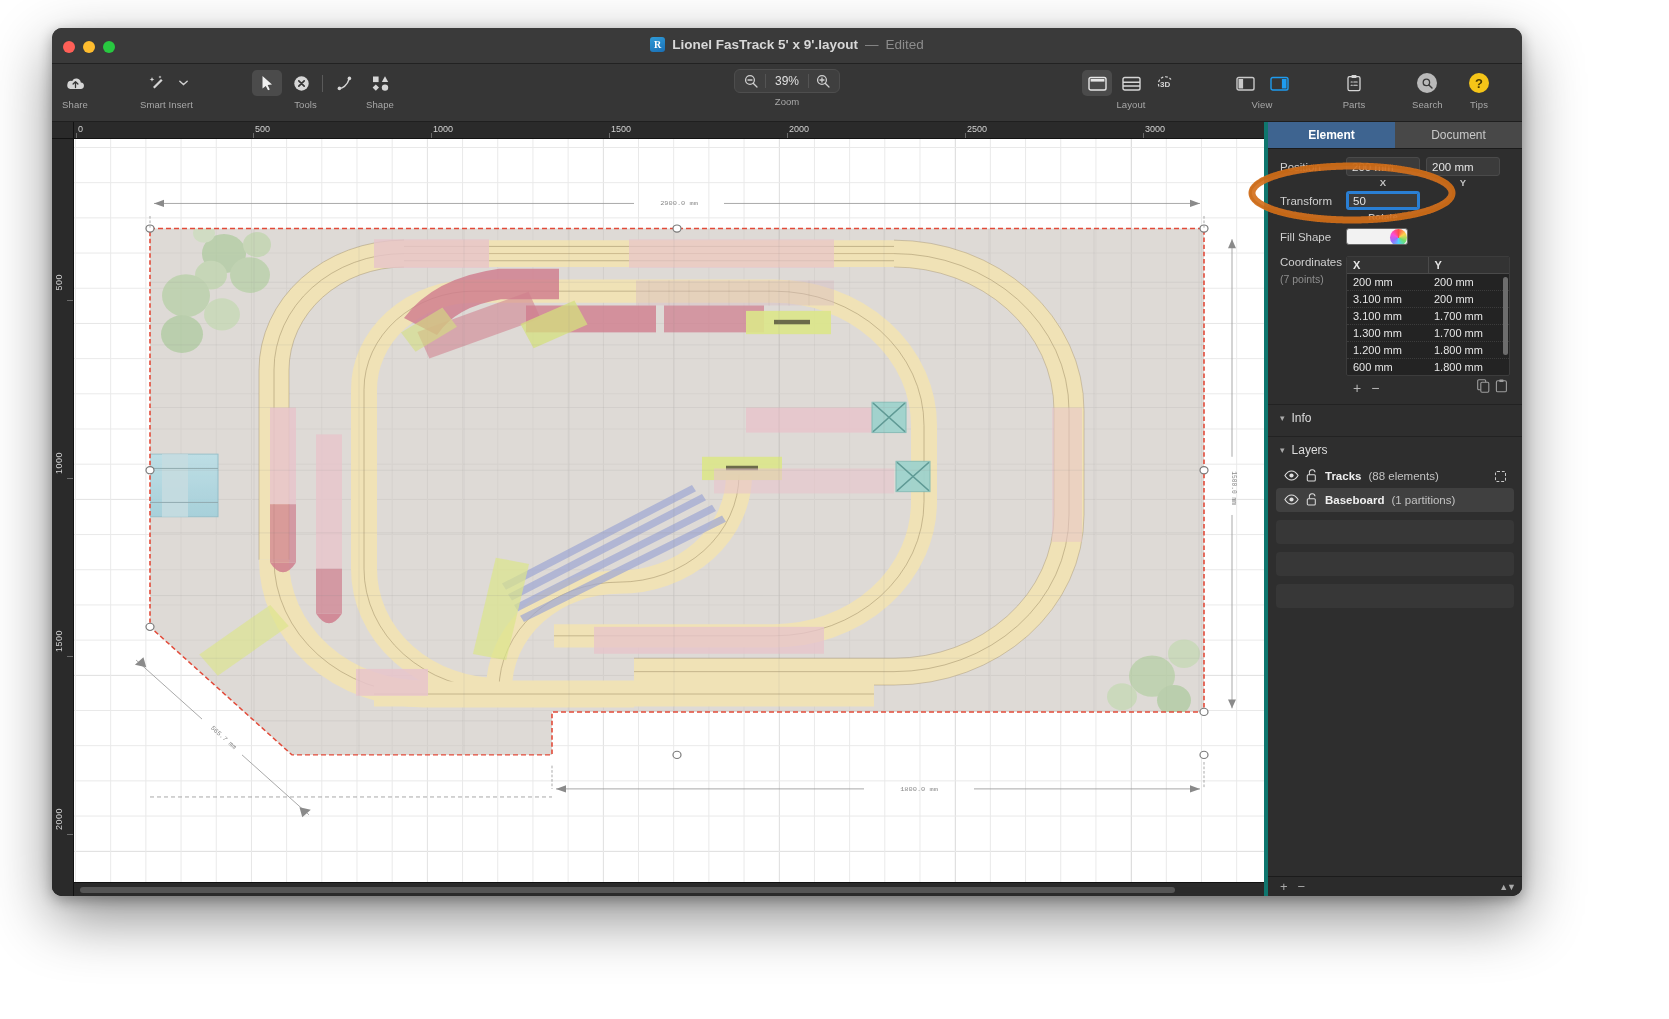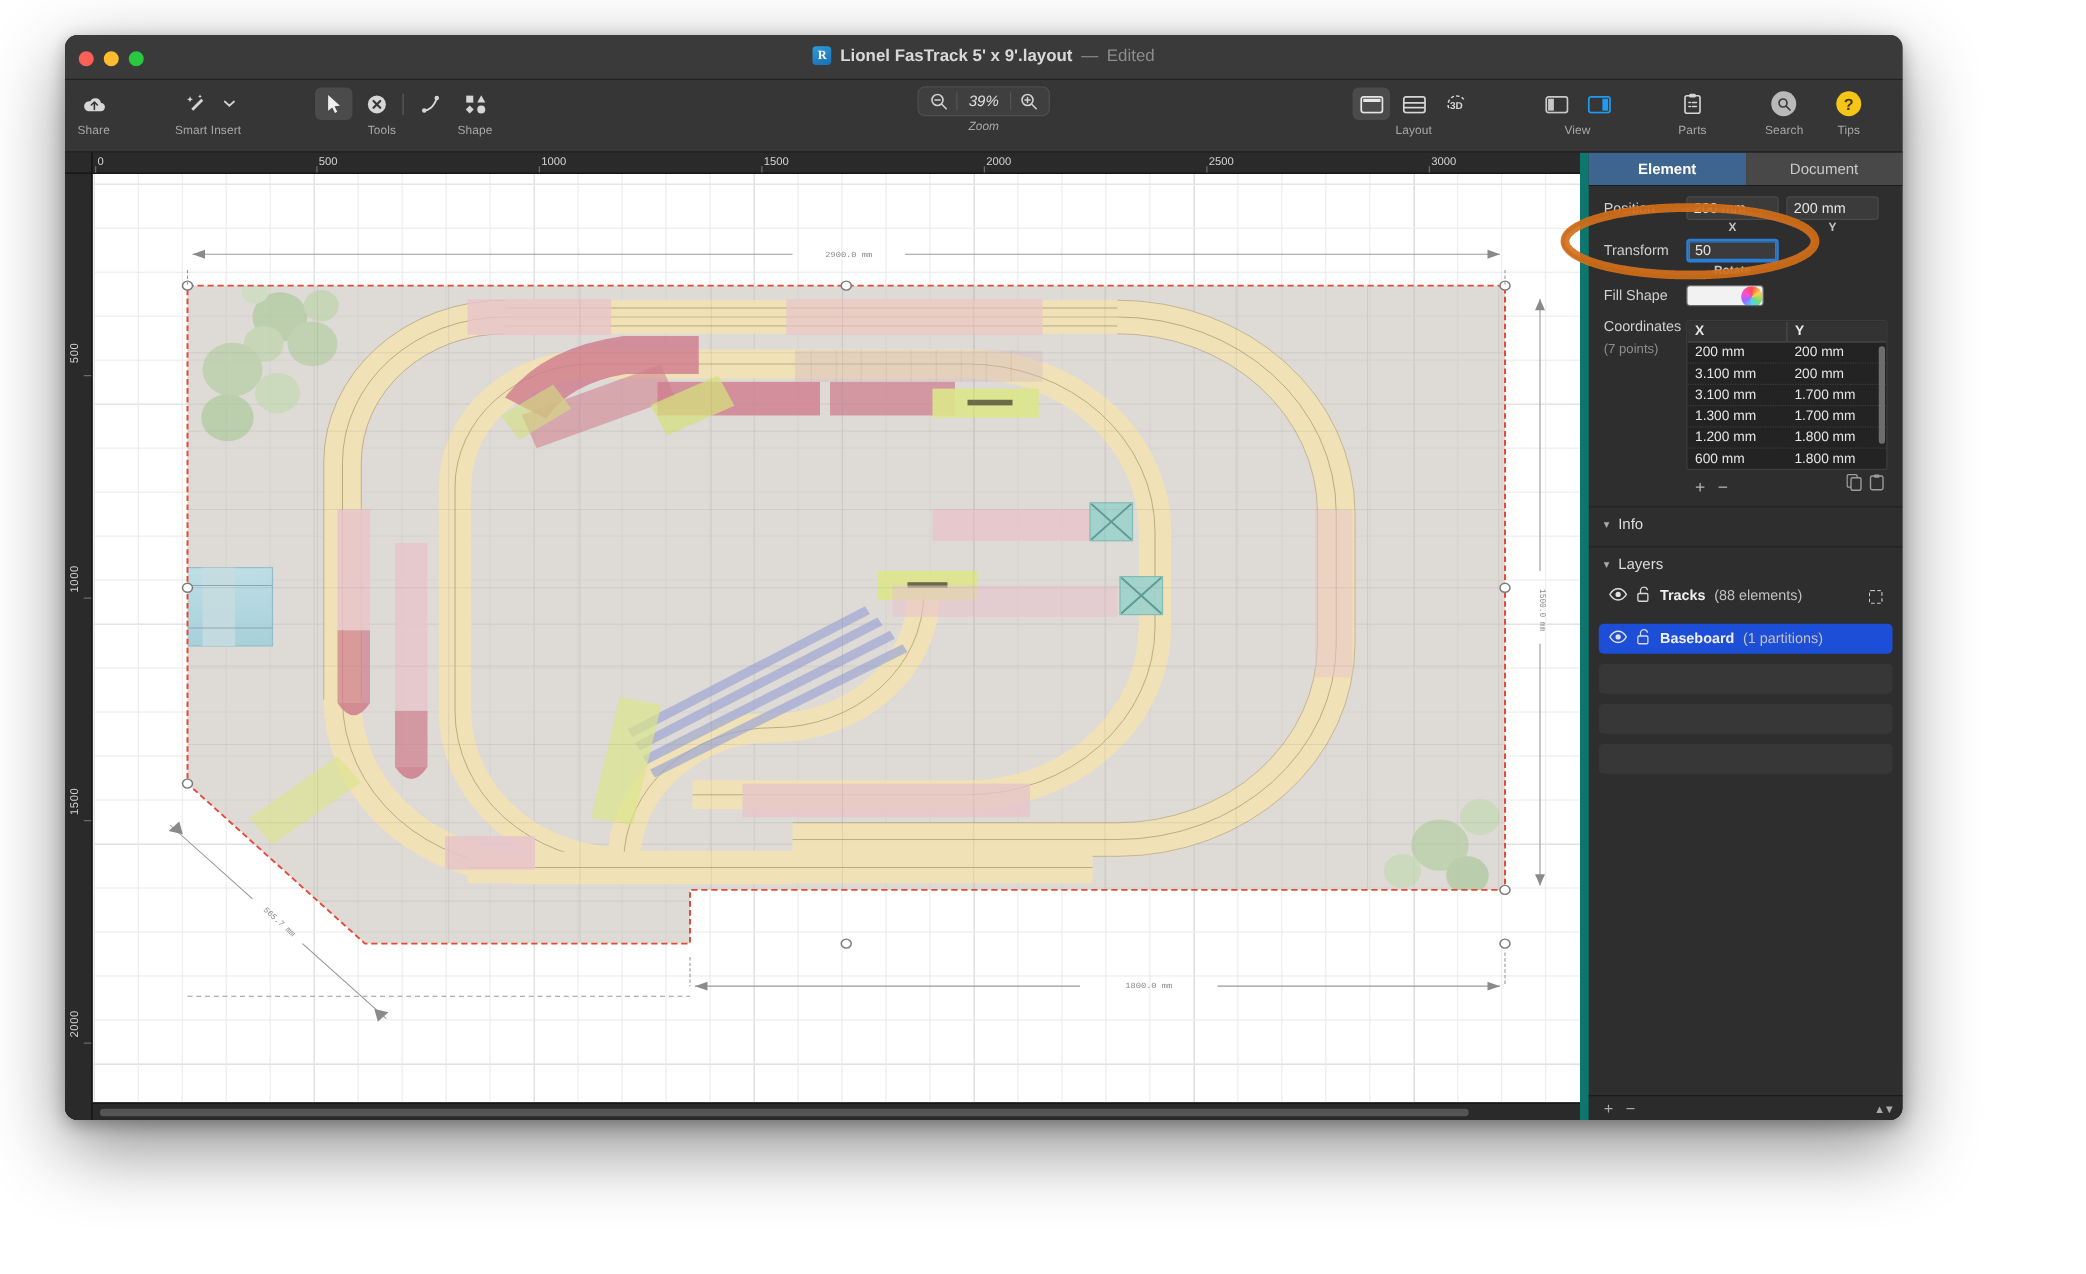--- a/index.html
+++ b/index.html
@@ -61,21 +61,21 @@
   .tlabel { font-size: 9.5px; color: #a8a8a8; margin-top: 1px; letter-spacing: .1px; }
   .ibtn {
     width: 30px; height: 26px; display: flex; align-items: center; justify-content: center;
     border-radius: 5px; color: #d6d6d6;
   }
   .ibtn.sel { background: #4b4b4b; }
   .vdiv { width: 1px; height: 17px; background: #5a5a5a; margin: 0 2px; }
 
   .zoomwrap {
     position: absolute; left: 50%; transform: translateX(-50%); top: 5px;
-    display: flex; flex-direction: column; align-items: center; font-style: italic;
+    display: flex; flex-direction: column; align-items: center;
   }
   .zoomctl {
     display: flex; align-items: center; gap: 0;
     background: #3f3f3f; border: 1px solid #4e4e4e; border-radius: 6px;
     height: 24px; padding: 0 2px;
   }
   .zbtn { width: 28px; height: 22px; display:flex; align-items:center; justify-content:center; color: #ccc; }
   .zsep { width: 1px; height: 14px; background: #555; }
   .zval { font-size: 12px; color: #e0e0e0; padding: 0 9px; min-width: 40px; text-align: center; }
   .zoomlabel { font-size: 9.5px; color: #a8a8a8; margin-top: 3px; }
@@ -135,21 +135,21 @@
     background: #2a2a2a; border-top: 1px solid #121212;
   }
   .hscroll::after {
     content: ""; position: absolute; left: 6px; top: 4px; width: 92%; height: 6px;
     background: #555; border-radius: 3px;
   }
 
   
   .inspector {
     flex: 0 0 258px; width: 258px;
-    background: #2e2e2e; border-left: 7px solid #0f766e;
+    background: #2e2e2e; border-left: 4px solid #0f766e;
     display: flex; flex-direction: column; min-height: 0;
   }
   .insp-tabs { display: flex; height: 27px; flex: 0 0 27px; }
   .insp-tab {
     flex: 1; display: flex; align-items: center; justify-content: center;
     font-size: 12px; color: #c9c9c9; background: #484848;
     border-bottom: 1px solid #1b1b1b;
   }
   .insp-tab.active { background: #3e6490; color: #fff; font-weight: bold; }
 
@@ -211,21 +211,21 @@
   .inforow { display: flex; padding: 1px 12px 1px 22px; font-size: 11.5px; }
   .infok { color: #cfcfcf; width: 92px; flex: 0 0 92px; }
   .infov { color: #f0f0f0; }
 
   .layerlist { padding: 3px 8px; }
   .layerrow {
     display: flex; align-items: center; gap: 7px;
     height: 24px; padding: 0 8px; border-radius: 4px;
     font-size: 11.5px; color: #efefef;
   }
-  .layerrow.sel { background: #1d4ed8; margin-top: 10px; }
+  .layerrow.sel { background: #404040; }
   .lname { font-weight: bold; }
   .lcount { color: #c2c2c2; font-weight: normal; }
   .lspace { flex: 1; }
   .selbox {
     width: 11px; height: 11px;
     border: 1px dashed #c9c9c9; border-radius: 2px;
   }
   .emptyrows { padding: 5px 8px; display: flex; flex-direction: column; gap: 8px; }
   .emptyrow { height: 24px; background: #373737; border-radius: 4px; }
 

